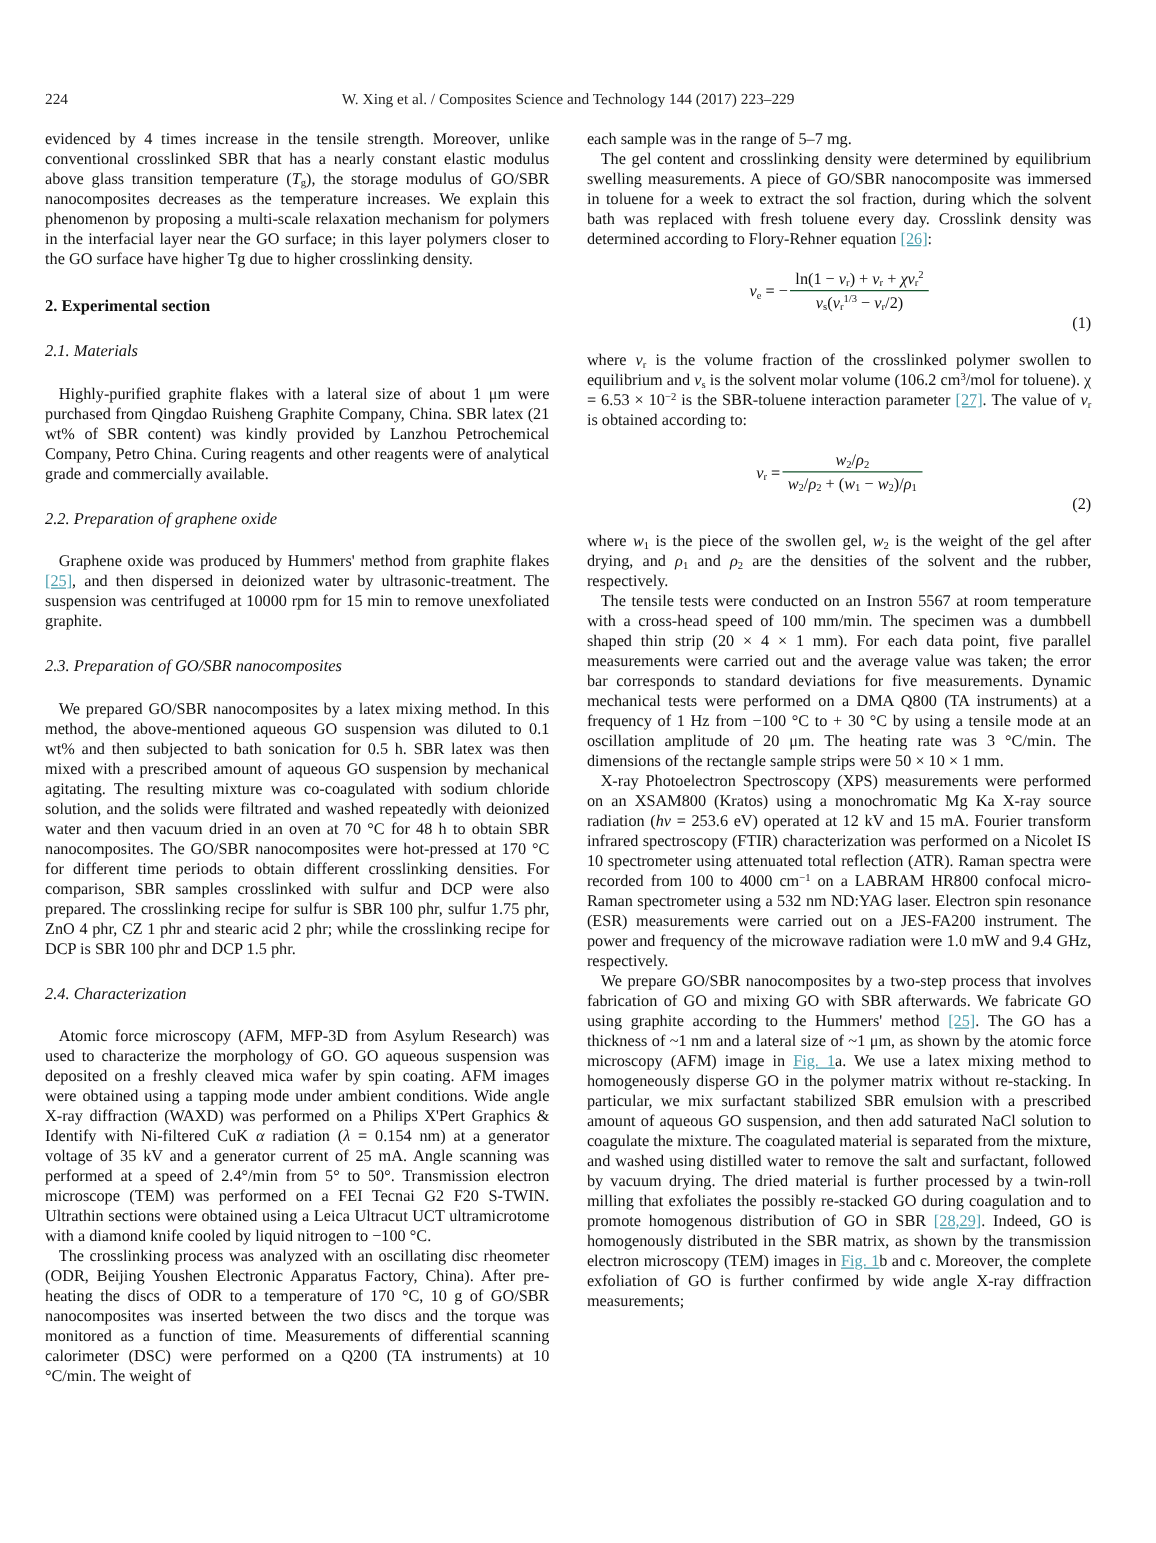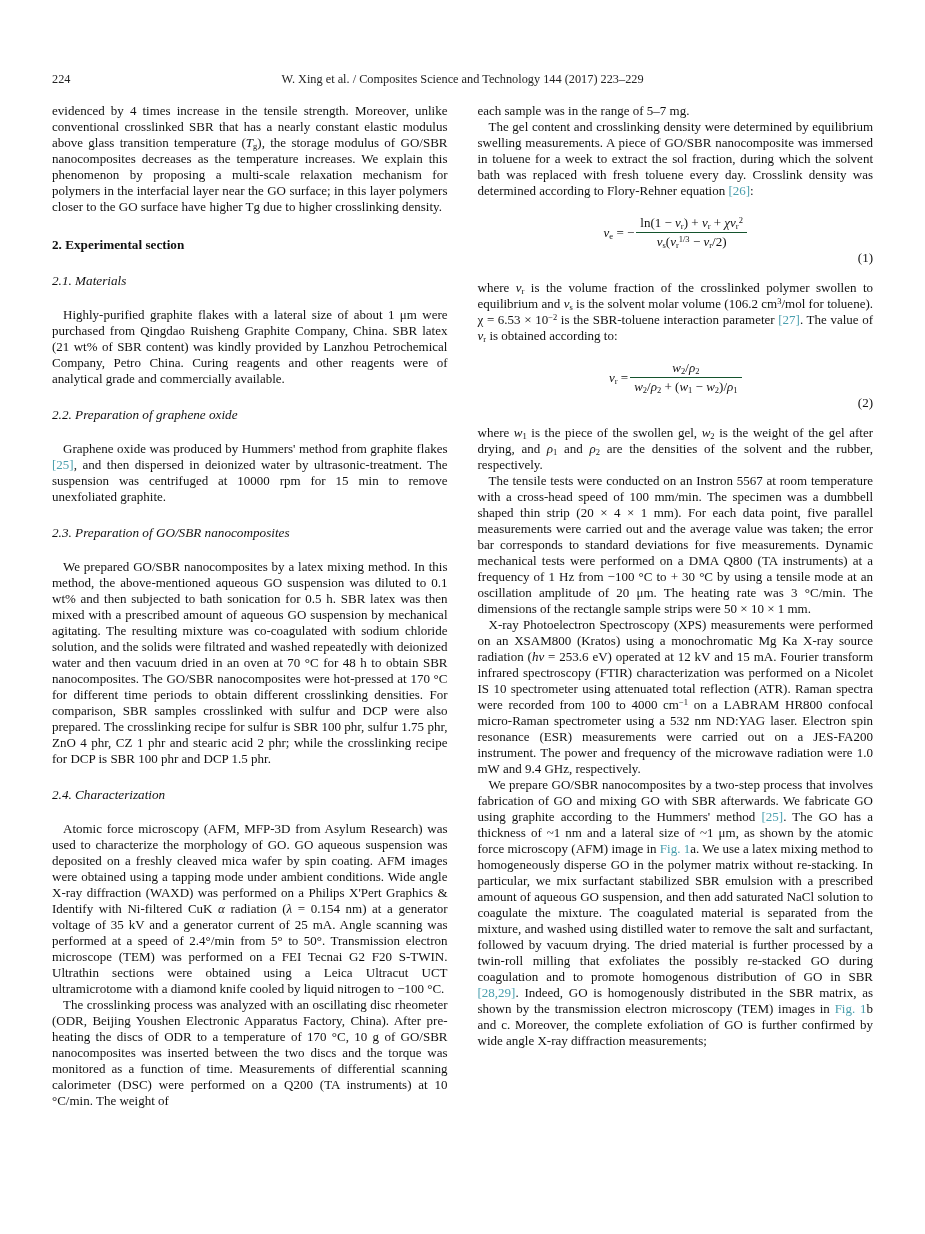--- a/index.html
+++ b/index.html
@@ -1,20 +1,20 @@
 <!DOCTYPE html>
 <html><head>
 <meta charset="utf-8">
 <style>
   html, body { margin: 0; padding: 0; background: #ffffff; }
   .page {
     width: 925px;
     height: 1234px;
     box-sizing: border-box;
-    padding: 72px 52px 40px 52px;
+    padding: 72px 52px 40px 36px;
     background: #ffffff;
     font-family: "Liberation Serif", "DejaVu Serif", serif;
     color: #111;
     overflow: hidden;
     --link-color: #4a9fae;
   }
   .page-header {
     position: relative;
     height: 16px;
     font-size: 12.3px;
@@ -55,21 +55,21 @@
   .subsec-heading {
     font-size: 13.2px;
     font-weight: 400;
     font-style: italic;
     margin: 20px 0 18px 0;
     text-align: left;
     line-height: 16px;
   }
   .results-heading { margin-top: 34px; }
   .i { font-style: italic; }
-  .link { color: var(--link-color); cursor: pointer; }
+  .link { color: var(--link-color); cursor: pointer; text-decoration: underline; }
   sub, sup { font-size: 8.5px; line-height: 0; }
   sub { vertical-align: -0.25em; }
   sup { vertical-align: 0.5em; }
   .equation {
     display: flex;
     align-items: center;
     margin: 16px 0 14px 0;
     text-align: left;
     flex-direction: column;
   }

